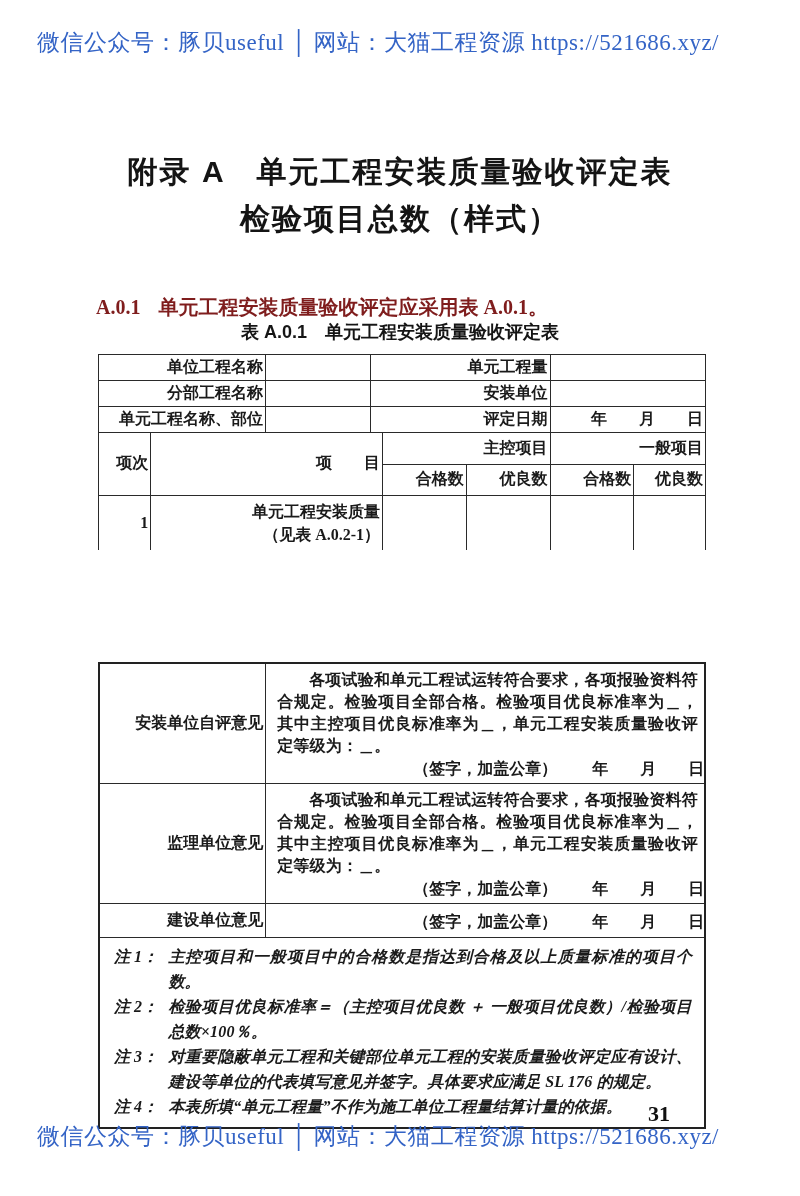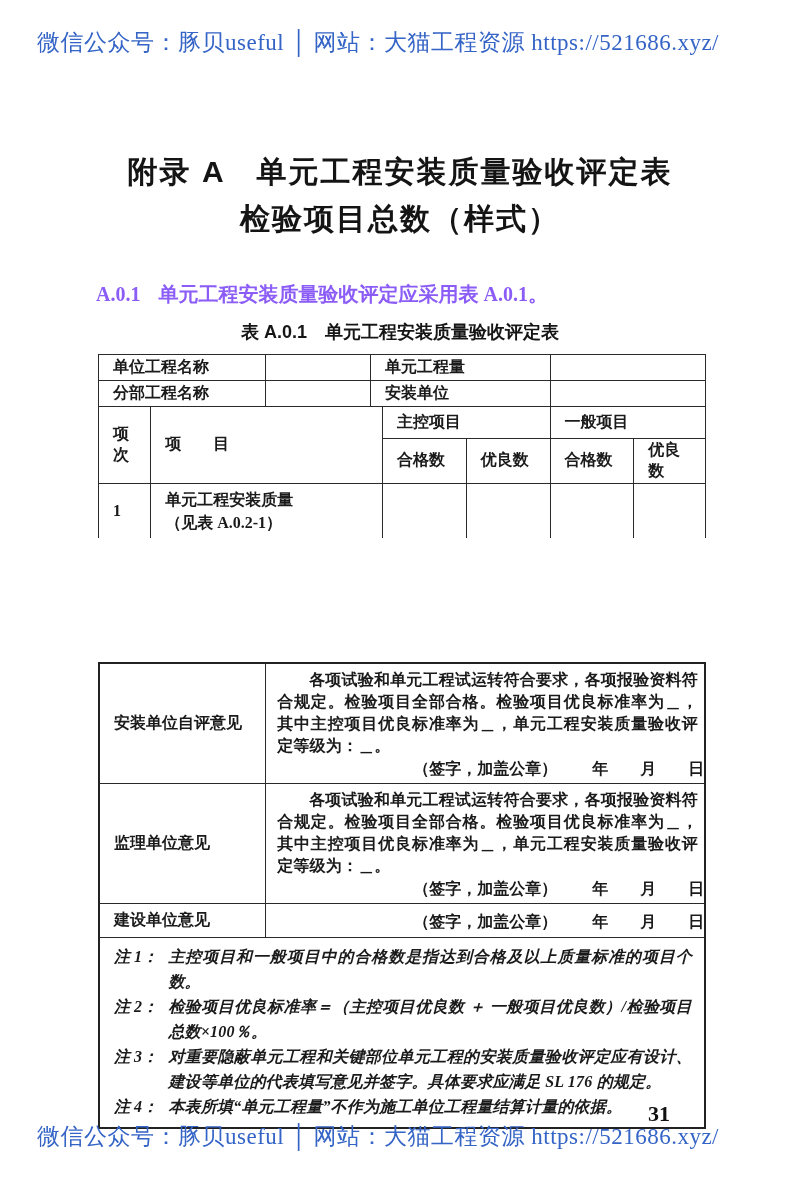--- a/index.html
+++ b/index.html
@@ -30,23 +30,23 @@
     font-family: "Liberation Sans", "DejaVu Sans", sans-serif;
     font-weight: 700;
     font-size: 30px;
     line-height: 47px;
     letter-spacing: 2px;
     color: #141414;
   }
 
   .clause {
     position: absolute;
-    top: 281px; left: 96px; width: 620px;
+    top: 294px; left: 96px; width: 620px;
     font-size: 20px;
-    color: #8b5cf6;
+    color: #7f1d1d;
   }
   .clause-num { font-weight: 700; margin-right: 18px; }
   .clause-text { font-weight: 600; }
 
   .tbl-caption {
     position: absolute;
     top: 320px; left: 0; width: 100%;
     text-align: center;
     font-family: "Liberation Sans", "DejaVu Sans", sans-serif;
     font-weight: 700;
@@ -64,24 +64,24 @@
   }
   table {
     border-collapse: collapse;
     width: 100%;
     table-layout: fixed;
   }
   td {
     border: 1.6px solid #2a2a2a;
     font-size: 16px;
     color: #1a1a1a;
-    text-align: left;
+    text-align: right;
     vertical-align: middle;
     font-weight: 700;
-    padding: 1px 14px;
+    padding: 1px 2px;
   }
   .t1a td { height: 26px; }
   .t1b tr:first-child td { border-top: none; margin-top: 12px; }
   .t1b td.hdr { height: 31px; }
   .t1b tr.datarow td { height: 55px; border-bottom: none; }
   .t1b .item-cell div { line-height: 23px; }
   .t2 { border: 2.5px solid #222; }
   .t2 td.oplbl { width: 27.5%; }
   .op-row { height: 113px; }
   .build-row { height: 34px; }
@@ -161,20 +161,26 @@
       <td>单位工程名称</td>
       <td></td>
       <td>单元工程量</td>
       <td></td>
     </tr>
     <tr>
       <td>分部工程名称</td>
       <td></td>
       <td>安装单位</td>
       <td></td>
+    </tr>
+    <tr>
+      <td>单元工程名称、部位</td>
+      <td></td>
+      <td>评定日期</td>
+      <td>年　　月　　日</td>
     </tr>
   </tbody>
     </table>
   <table class="t1b">
     <colgroup>
         <col style="width:8.6%">
         <col style="width:38.2%">
         <col style="width:13.8%">
         <col style="width:13.8%">
         <col style="width:13.8%">

